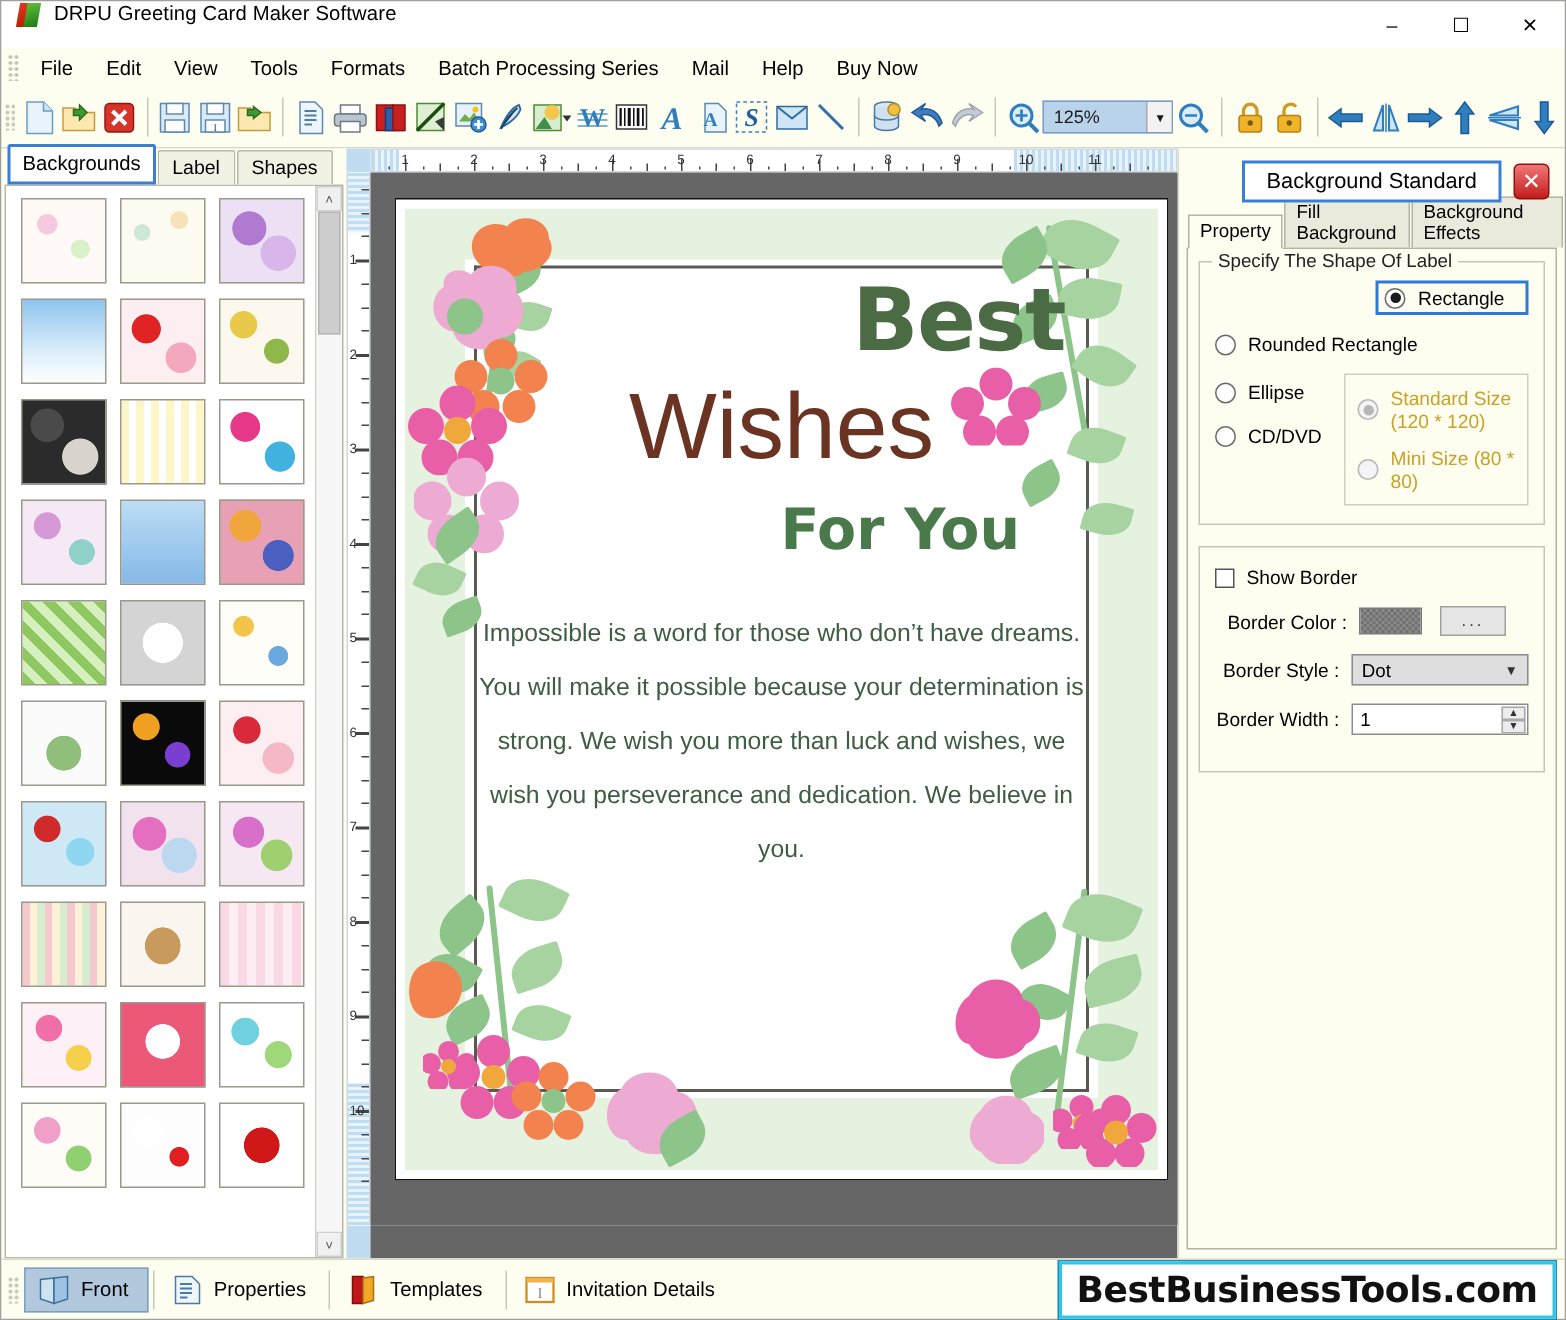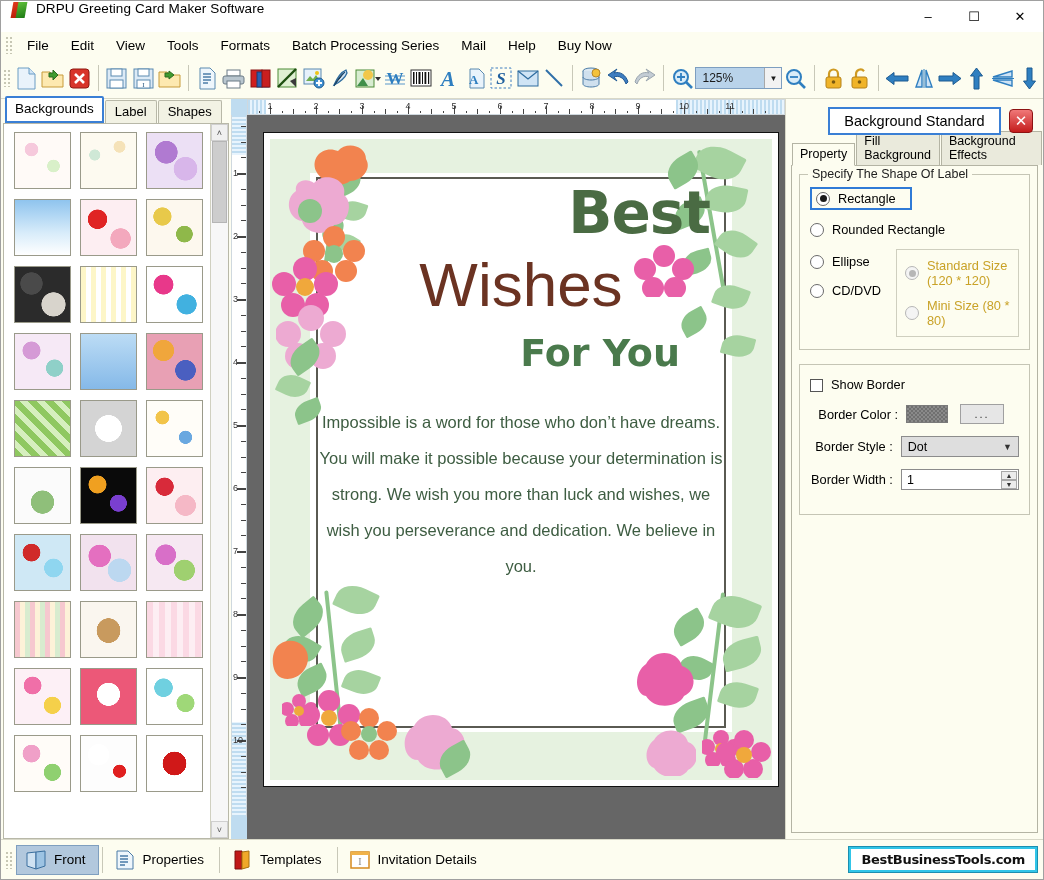--- a/index.html
+++ b/index.html
@@ -198,21 +198,21 @@
   
   .statusbar { height:40px; flex:0 0 40px; background:#fdfdf0; display:flex;
                align-items:center; padding-left:4px; border-top:1px solid #d8d8c8; }
   .sb-item { display:flex; align-items:center; padding: 3px 12px 3px 8px;
              font-size:13.5px; color:#000; height:30px; }
   .sb-item.active { background:#b2c8dd; border:1px solid #7f9fbf; }
   .sb-sep { width:1px; height:26px; background:#c8c8b8; margin:0 3px; }
   .sb-icon { width:22px; height:22px; margin-right:7px; position:relative; flex:0 0 22px; }
   .brand { margin-left:auto; margin-right:6px; border:2px solid #31c5e8;
            background:#fff; padding:3px 10px; font-family:"DejaVu Sans", sans-serif;
-           font-weight:bold; font-size:13px; color:#111; letter-spacing:-0.3px;
+           font-weight:bold; font-size:24px; color:#111; letter-spacing:-0.3px;
            box-shadow: 0 0 0 1px #1b8fb0; }
 </style>
 </head>
 <body>
 
 <div class="app">
 
   <div class="titlebar">
     <div class="app-icon">
       <div class="s1"></div>
@@ -841,21 +841,21 @@
       <div class="rtabs">
         <div class="rtab active">Property</div>
         <div class="rtab">Fill Background</div>
         <div class="rtab">Background Effects</div>
       </div>
       <div class="rp-pane">
 
         <div class="group">
           <div class="legend">Specify The Shape Of Label</div>
 
-          <div style="margin-top:2px;">
+          <div style="margin-top:2px;text-align:right;">
             <div class="sel-box">
               <span class="radio">
                   <span class="dot"></span>
                 </span>
               <span class="rl">Rectangle</span>
             </div>
           </div>
 
           <div class="radio-row" style="margin-top:12px;">
             <span class="radio"></span>

